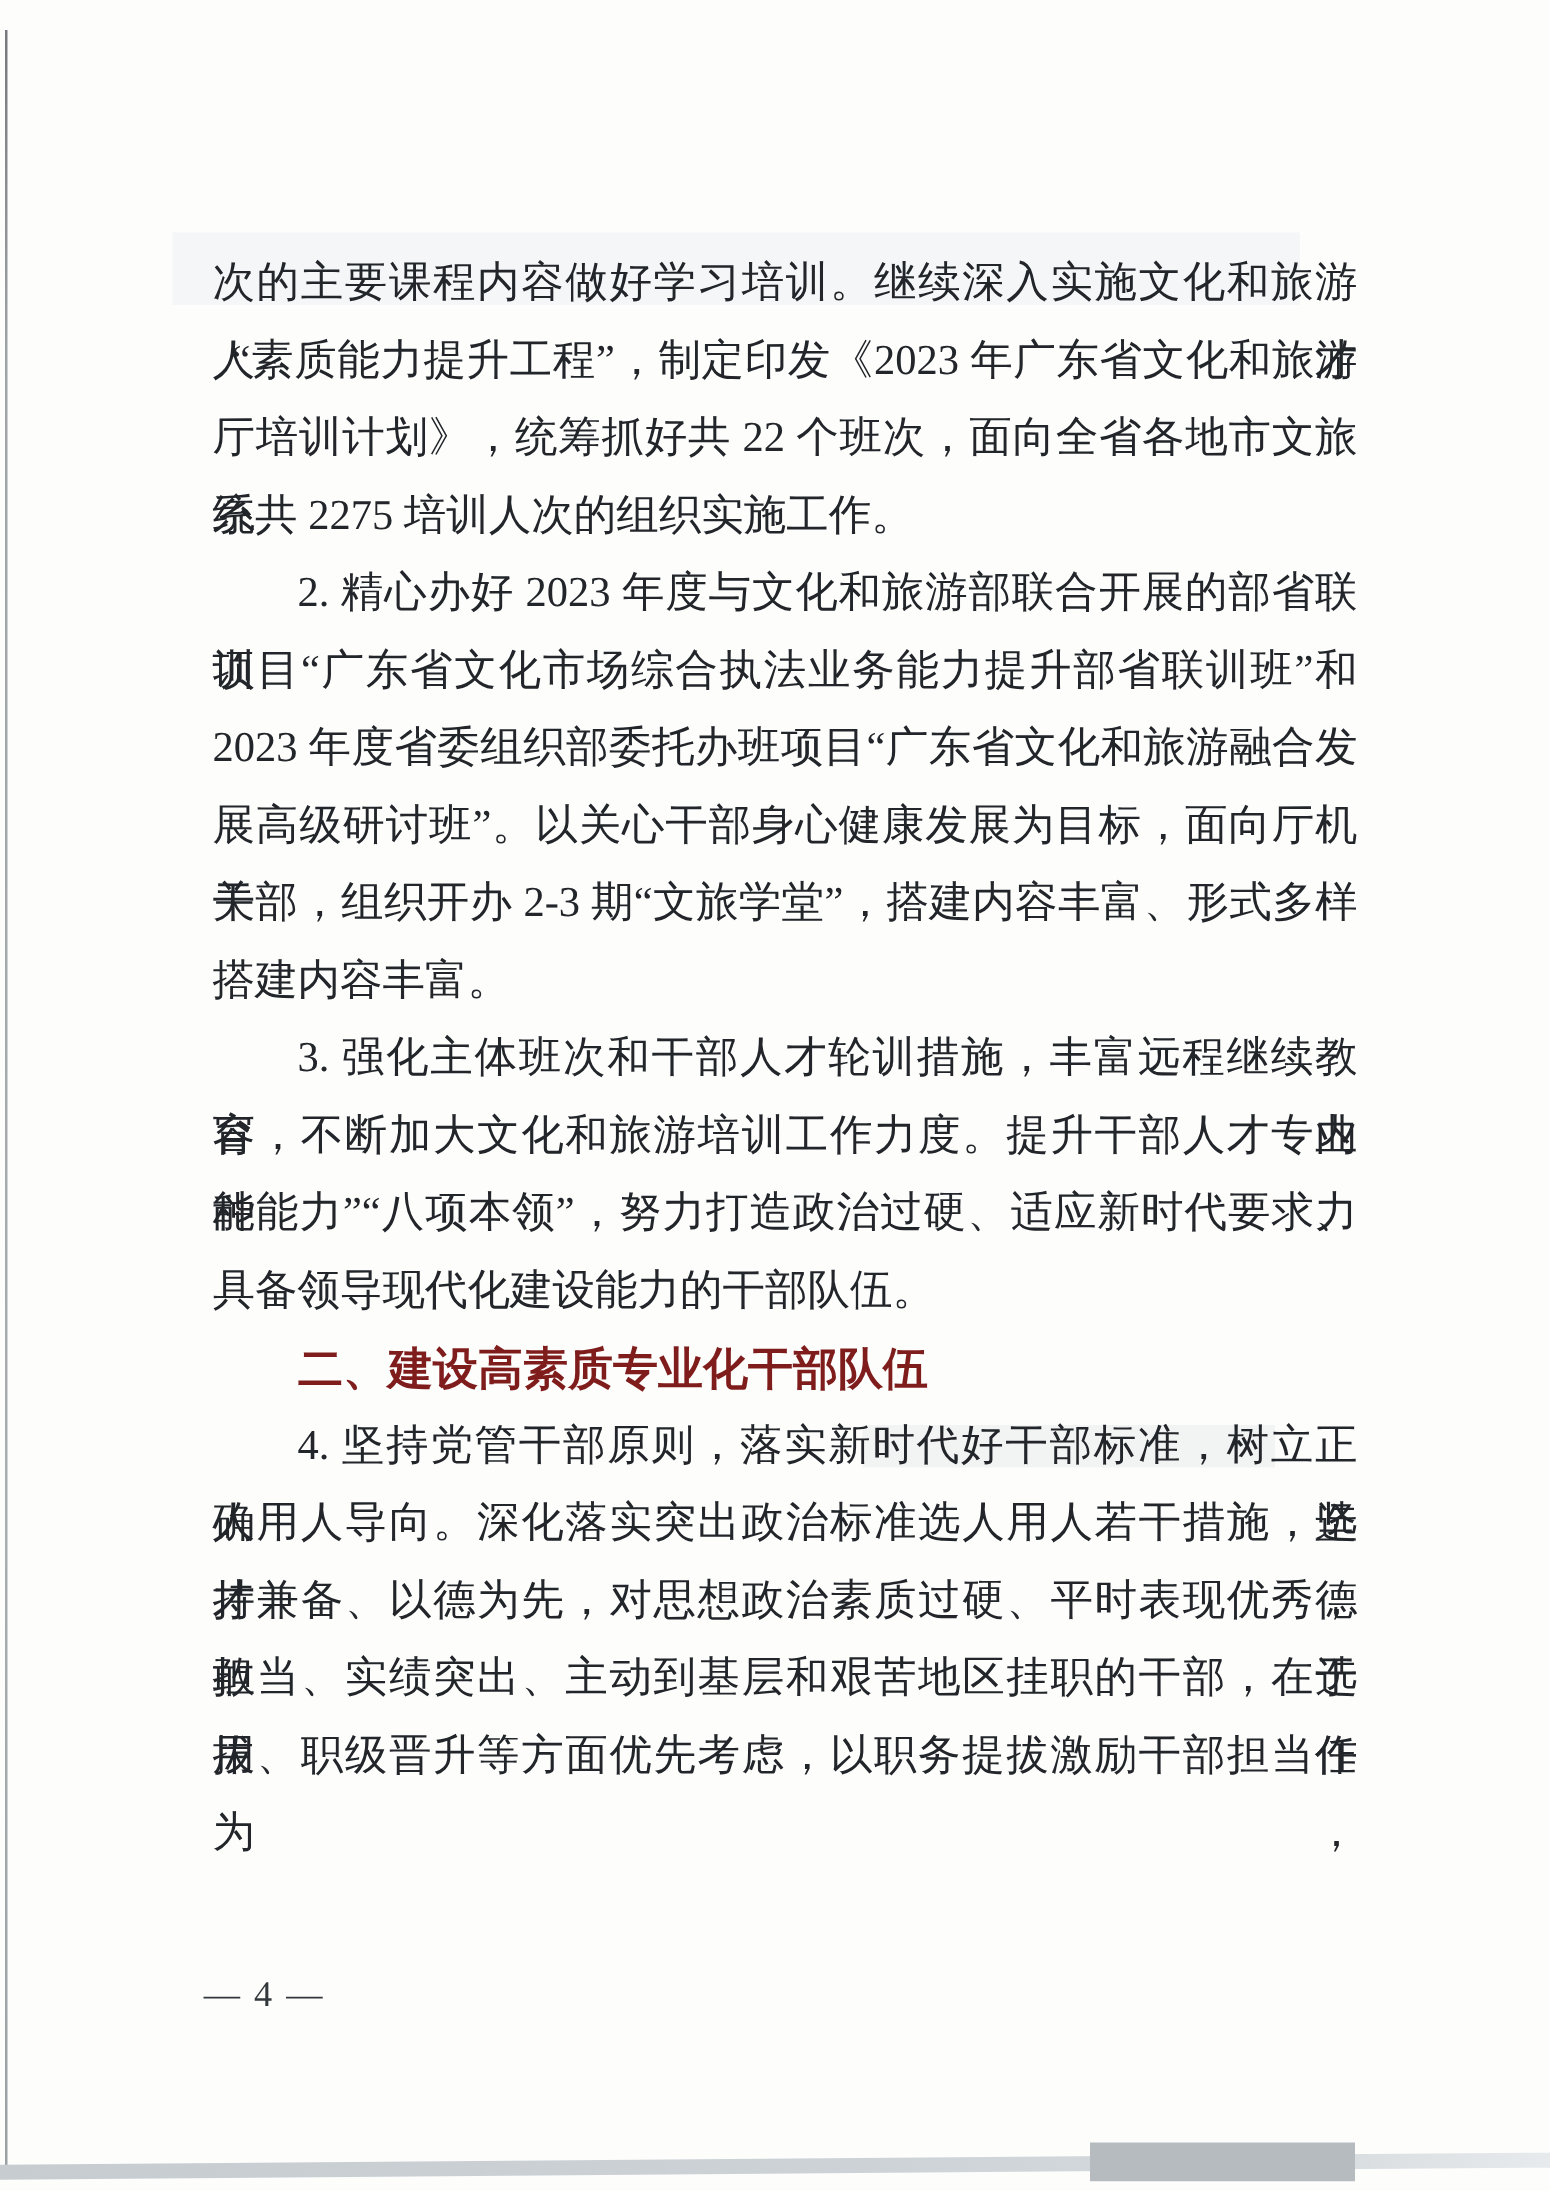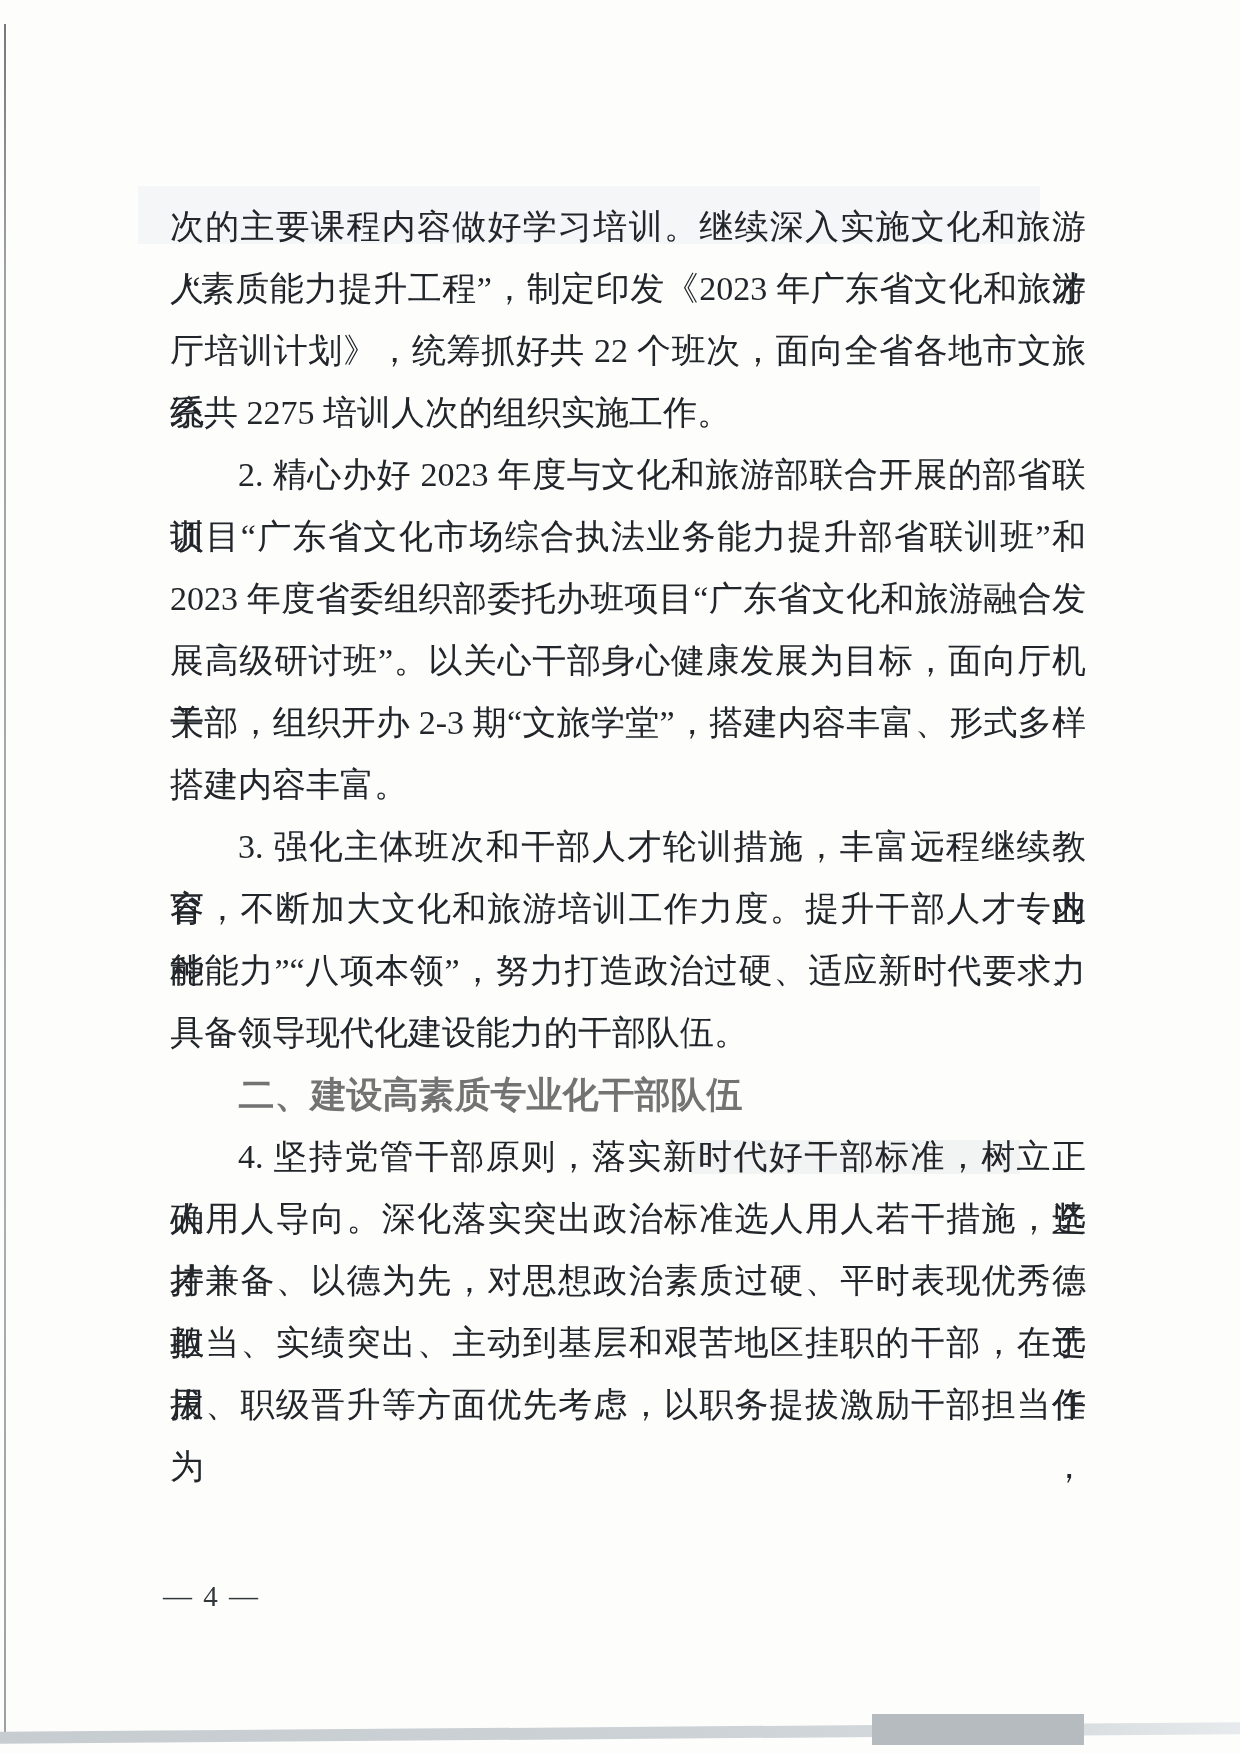--- a/index.html
+++ b/index.html
@@ -25,21 +25,21 @@
     text-align:justify;
     text-align-last:justify;
   }
   .ind  { text-indent:2em; }
   .qhang{ text-indent:0.45em; }
   .heading {
     font-family:"Liberation Sans", sans-serif;
     font-weight:bold;
     font-size:36px;
     text-indent:1.9em;
-    color:#737373;
+    color:#7f1d1d;
   }
   .pagenum {
     position:absolute;
     left:163px; top:1582px;
     font-size:29px; line-height:29px;
     letter-spacing:2px;
     color:#33383d;
     font-family:"Liberation Serif", serif;
   }
   

